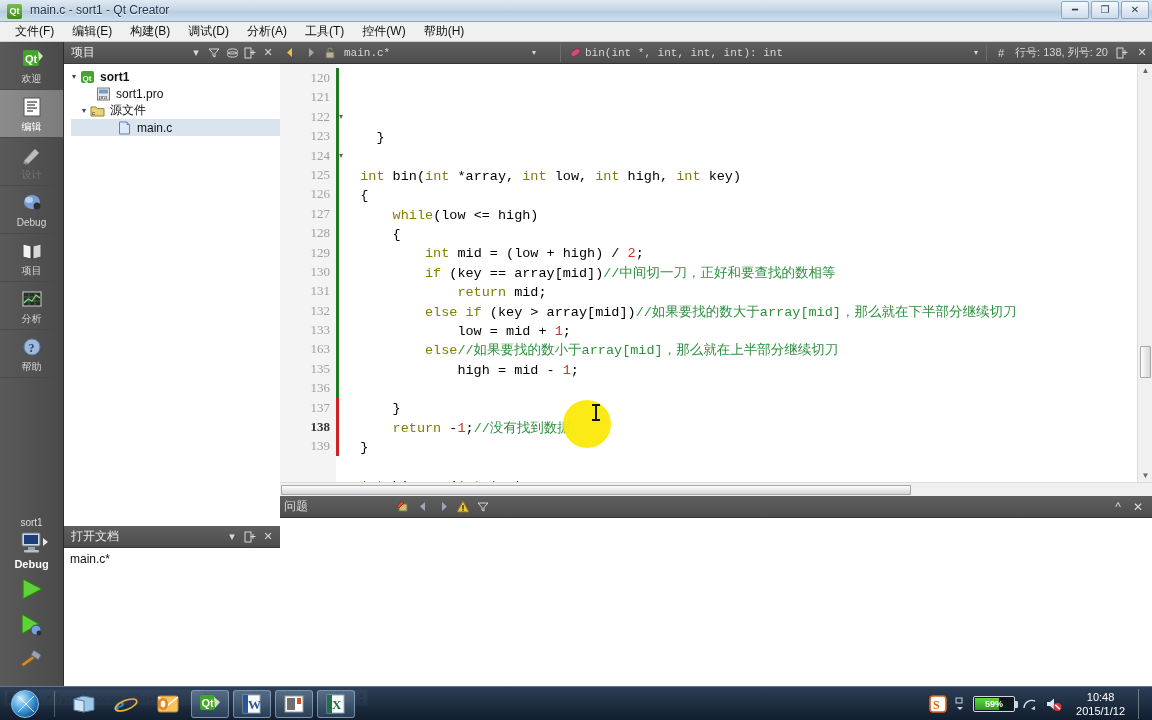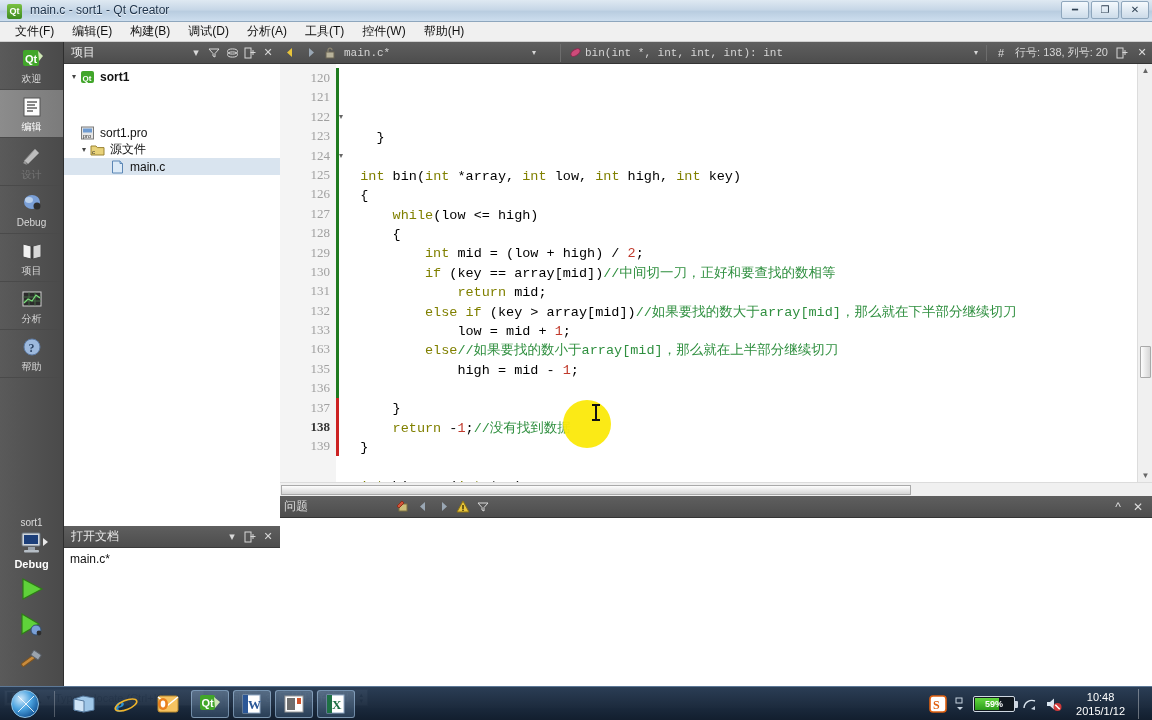--- a/index.html
+++ b/index.html
@@ -462,42 +462,42 @@
           <div class="trow">
             <span class="arrow">▾</span>
             <span class="ficon">
               <svg width="15" height="14" viewBox="0 0 15 14">
                   <rect x="1" y="1" width="13" height="12" rx="2" fill="#41a62a"></rect>
                   <text x="2.5" y="10.5" font-size="8" fill="#fff" font-family="Liberation Sans" font-weight="bold">Qt</text>
                 </svg>
             </span>
             <span class="tlabel bold">sort1</span>
           </div>
-          <div class="trow" style="padding-left:4px;margin-top:39px;">
+          <div class="trow" style="padding-left:20px;">
             <span class="arrow"></span>
             <span class="ficon">
               <svg width="15" height="14" viewBox="0 0 15 14">
                   <rect x="1.5" y="1" width="12" height="12" fill="#e6e6e6" stroke="#7a7a7a"></rect>
                   <rect x="3" y="2.5" width="9" height="4" fill="#6f9bd1"></rect>
                   <text x="3" y="12" font-size="5.5" fill="#2a2a2a" font-family="Liberation Sans">pro</text>
                 </svg>
             </span>
             <span class="tlabel">sort1.pro</span>
           </div>
           <div class="trow" style="padding-left:14px;">
             <span class="arrow">▾</span>
             <span class="ficon">
               <svg width="15" height="14" viewBox="0 0 15 14">
                   <path d="M1 3 H6 L7.3 4.6 H14 V12 H1 Z" fill="#e8d27a" stroke="#9a8333"></path>
                   <text x="2" y="11" font-size="6" fill="#2a2a2a" font-family="Liberation Sans">c</text>
                 </svg>
             </span>
             <span class="tlabel">源文件</span>
           </div>
-          <div class="trow selected" style="padding-left:34px;">
+          <div class="trow selected" style="padding-left:34px;margin-left:7px;">
             <span class="arrow"></span>
             <span class="ficon">
               <svg width="15" height="14" viewBox="0 0 15 14">
                   <path d="M2.5 1 H10 L12.5 3.5 V13 H2.5 Z" fill="#dceaf7" stroke="#5b86b5"></path>
                   <path d="M10 1 V3.5 H12.5" fill="#b7d3ee" stroke="#5b86b5"></path>
                 </svg>
             </span>
             <span class="tlabel">main.c</span>
           </div>
         </div>

